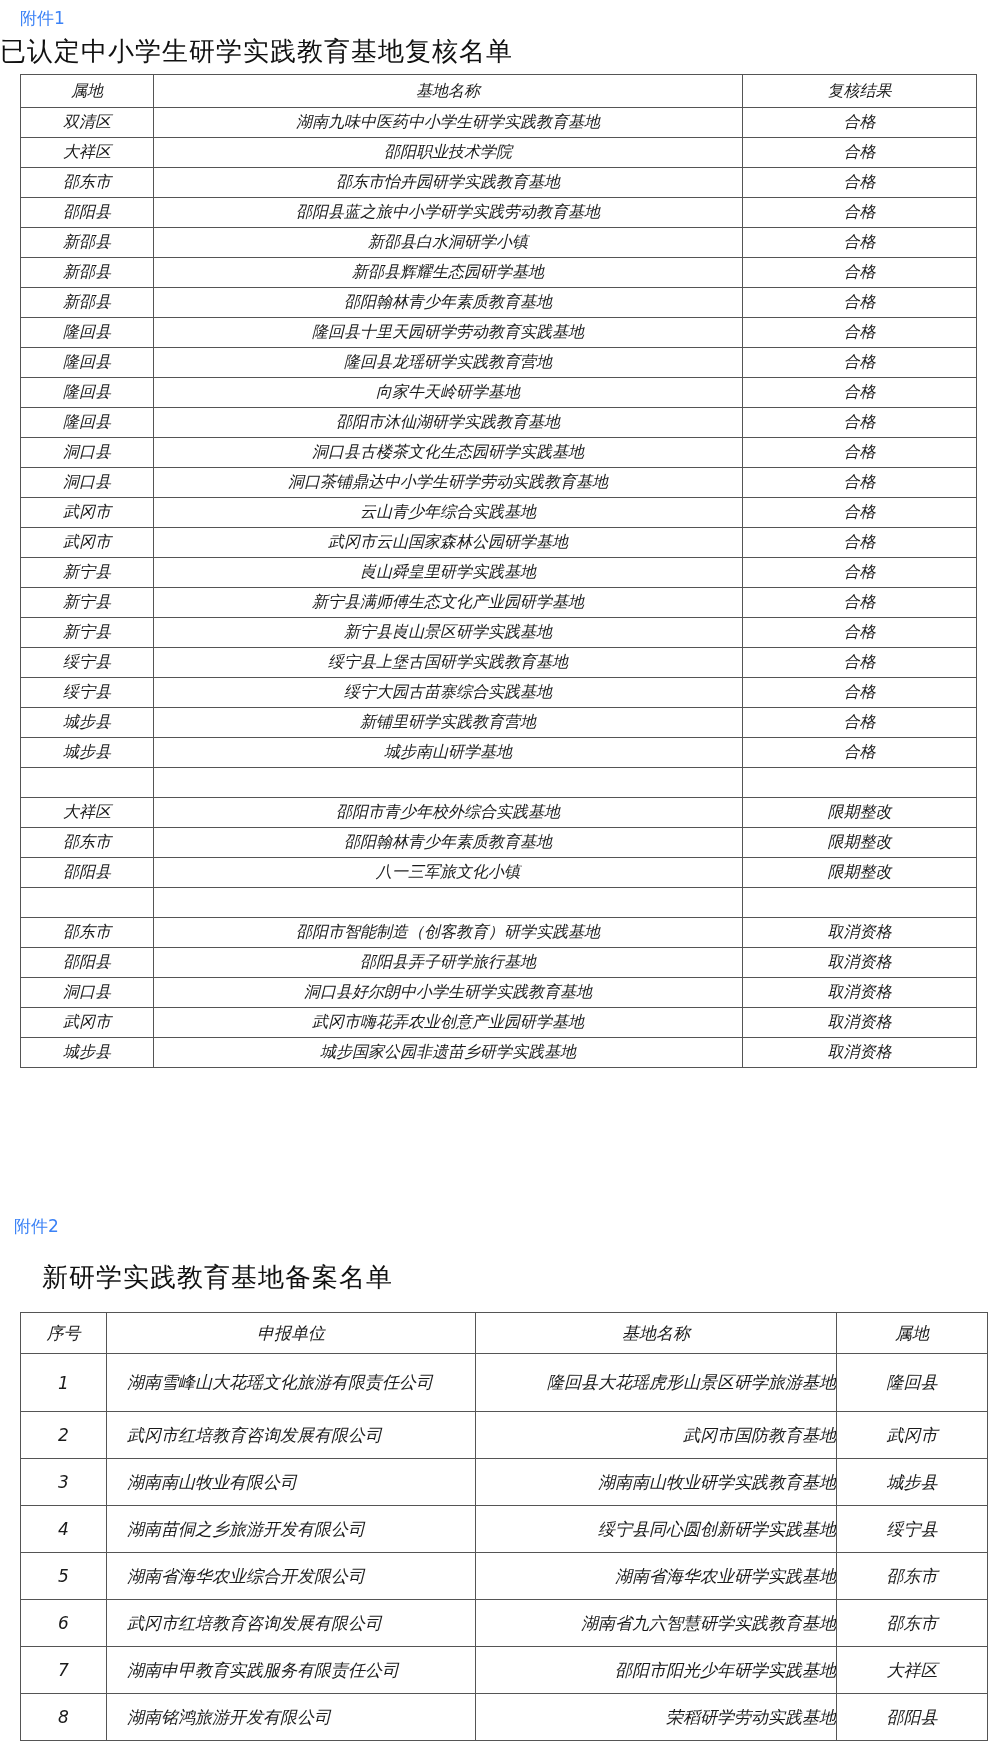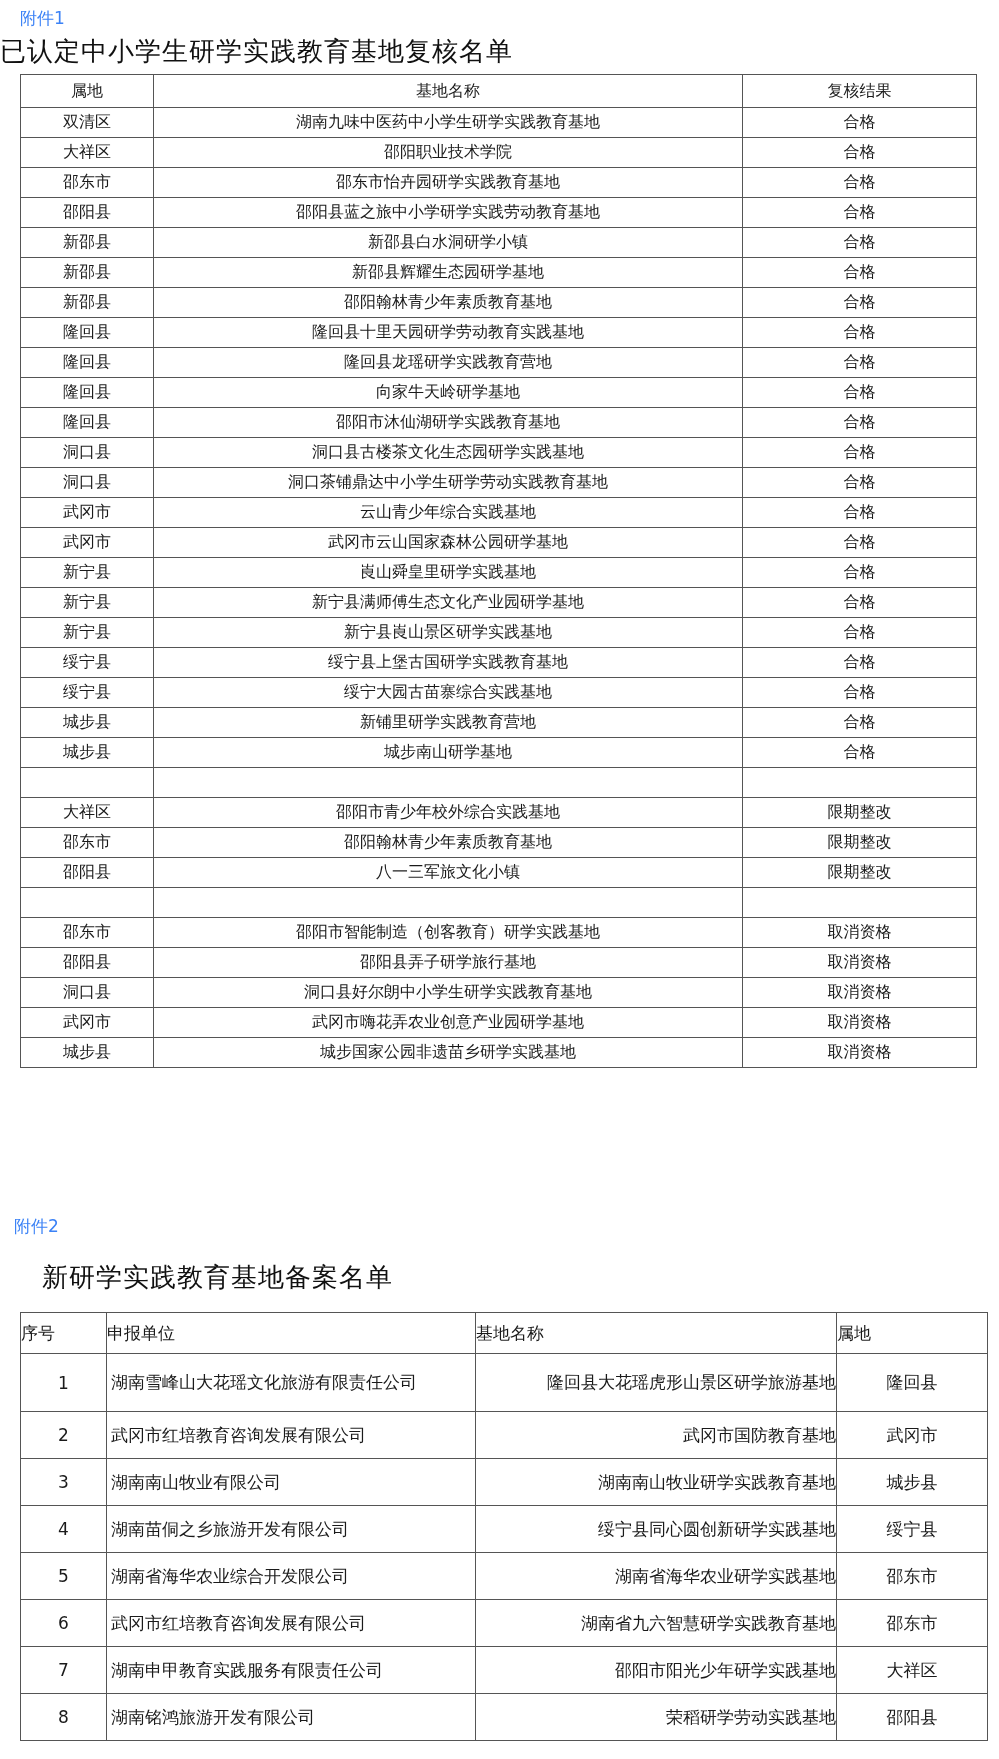--- a/index.html
+++ b/index.html
@@ -8,34 +8,34 @@
     font-family: "DejaVu Sans", "Liberation Sans", sans-serif;
     color: #1a1a1a;
   }
   .attach-label {
     position: absolute; font-size: 17px; line-height: 20px; color: #3b82f6;
   }
   .doc-title {
     position: absolute; left: 0; width: 999px; 
     font-size: 26px; color: #111; letter-spacing: 1px;
   }
-  table { position: absolute; border-collapse: collapse; table-layout: fixed; }
+  table { position: absolute; border-collapse: collapse; table-layout: fixed; font-style: italic; }
   td, th {
     border: 1px solid #555; font-weight: normal; color: #1a1a1a;
     font-size: 16px; padding: 0; white-space: nowrap; overflow: hidden;
   }
   #t1 { left: 20px; top: 74px; width: 956px; }
   #t1 td, #t1 th { height: 29px; text-align: center; }
   #t1 th { height: 32px; }
   #t2 { left: 20px; top: 1312px; width: 967px; }
-  #t2 th { height: 40px; text-align: left; font-size: 17px; }
+  #t2 th { height: 40px; text-align: center; font-size: 17px; }
   #t2 td { height: 46px; font-size: 17px; }
   #t2 tr.tall td { height: 57px; }
   #t2 td.c { text-align: center; }
-  #t2 td.l { text-align: left; padding-left: 4px; }
+  #t2 td.l { text-align: left; padding-left: 20px; }
   #t2 td.l2 { text-align: right; padding-left: 6px; }
 </style>
 </head>
 <body>
 
 <div class="attach-label" style="left:20px; top:8px;">附件1</div>
 <div class="doc-title" style="top:34px;">已认定中小学生研学实践教育基地复核名单</div>
 
 <table id="t1">
   <colgroup>

